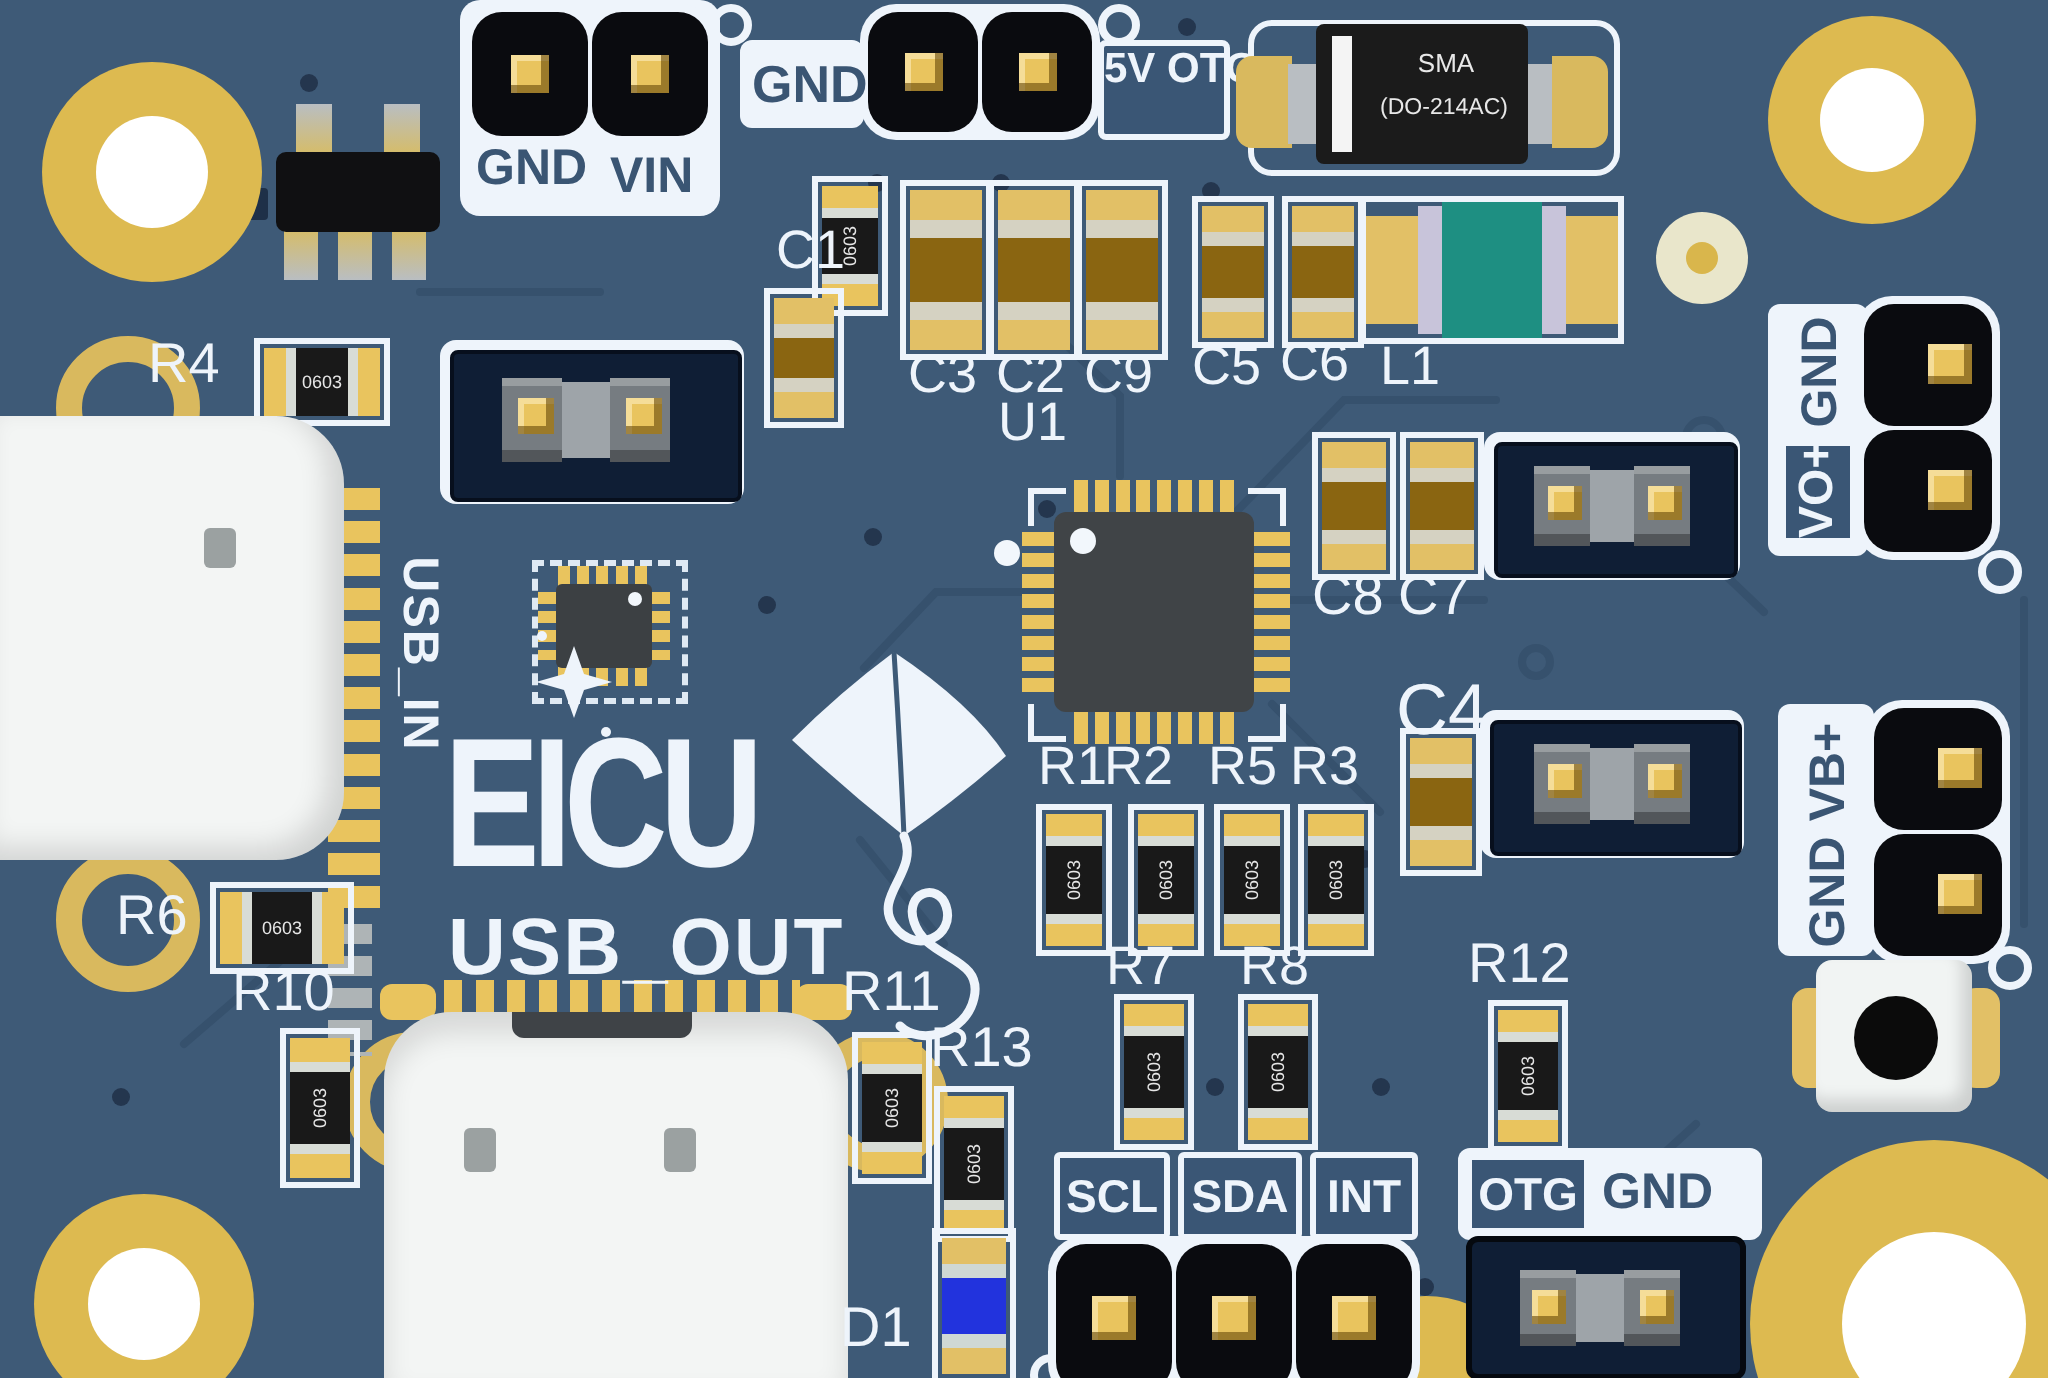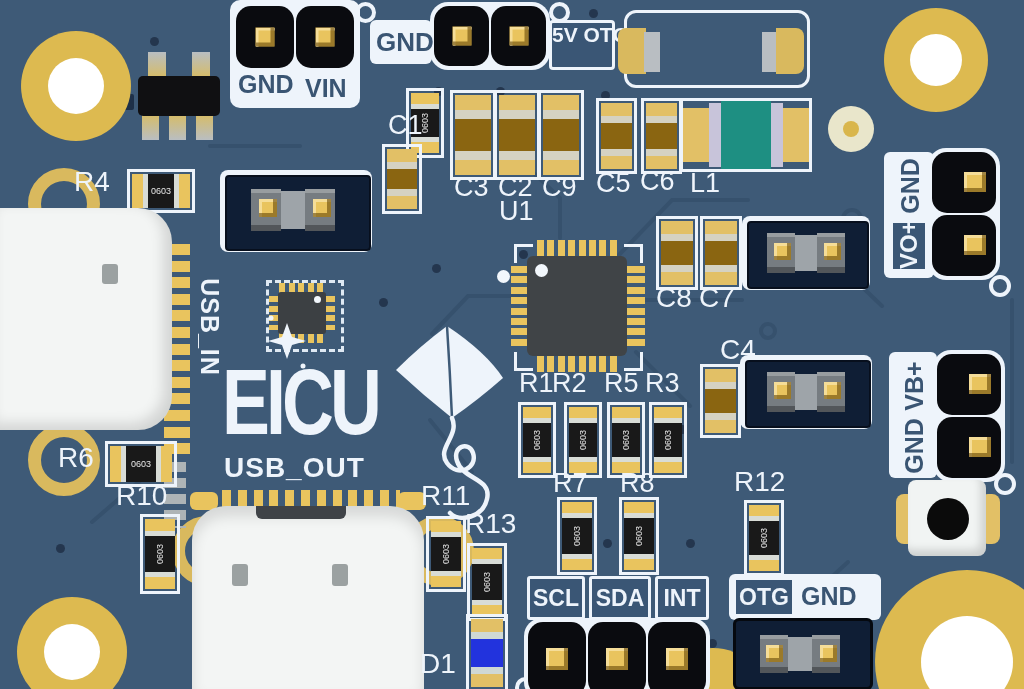--- a/index.html
+++ b/index.html
@@ -132,20 +132,25 @@
   </div>
   <div class="a silkbox" style="left:549px;top:20px;width:60px;height:44px;background:#3A5675;border-radius:4px;z-index:2">
     <div class="lbl b" style="position:static;display:block;font-size:21px;line-height:22px;text-align:center;padding-top:1px">5V OTG</div>
   </div>
 
   <div class="a silkbox" style="left:624px;top:10px;width:180px;height:72px;border-radius:12px"></div>
   <div class="a" style="left:618px;top:28px;width:28px;height:46px;background:#D9B95E;border-radius:8px 0 0 8px;z-index:2"></div>
   <div class="a" style="left:644px;top:32px;width:16px;height:40px;background:#B9BEC2;z-index:2"></div>
   <div class="a" style="left:762px;top:32px;width:16px;height:40px;background:#B9BEC2;z-index:2"></div>
   <div class="a" style="left:776px;top:28px;width:28px;height:46px;background:#D9B95E;border-radius:0 8px 8px 0;z-index:2"></div>
+  <div class="a" style="left:658px;top:12px;width:106px;height:70px;background:#1B1B1B;border-radius:4px;z-index:3">
+    <div class="a" style="left:8px;top:6px;width:10px;height:58px;background:#F4F4F4"></div>
+    <div class="lbl" style="position:absolute;left:30px;top:12px;width:70px;text-align:center;font-size:13px;color:#E8E8E8">SMA</div>
+    <div class="lbl" style="position:absolute;left:22px;top:36px;width:84px;text-align:center;font-size:11.5px;color:#E8E8E8">(DO-214AC)</div>
+  </div>
 
   <div class="lbl" style="left:388px;top:110px;font-size:27px">C1</div>
   <div class="res v" style="left:406px;top:88px;width:28px;height:60px">
     <div class="rg" style="height:11px"></div>
     <div class="rs" style="height:5px"></div>
     <div class="rb">
         <span>0603</span>
       </div>
     <div class="rs" style="height:5px"></div>
     <div class="rg" style="height:11px"></div>
@@ -306,21 +311,21 @@
   <div class="lbl b vtxt" style="left:890px;top:272px;width:52px;height:38px;font-size:24px;line-height:32px;background:#3A5675;border:3px solid #EEF4FB;box-sizing:border-box;transform:rotate(-90deg)">VO+</div>
   <div class="hdr v" style="left:928px;top:148px">
     <div class="cell" style="width:64px;height:61px">
         <span class="pin" style="left:32px;top:20px;width:22px;height:20px"></span>
       </div>
     <div class="cell" style="width:64px;height:61px">
         <span class="pin" style="left:32px;top:20px;width:22px;height:20px"></span>
       </div>
   </div>
 
-  <div class="lbl" style="left:720px;top:334px;font-size:28px">C4</div>
+  <div class="lbl" style="left:698px;top:334px;font-size:36px">C4</div>
   <div class="cap" style="left:700px;top:364px;width:31px;height:64px">
     <div class="cg" style="height:13px"></div>
       <div class="cb" style="height:7px"></div>
     <div class="cm"></div>
     <div class="cb" style="height:7px"></div>
       <div class="cg" style="height:13px"></div>
   </div>
   <div class="jmp" style="left:740px;top:355px;width:122px;height:64px">
     <div class="bd">
       <div class="shL" style="left:20px;top:10px;width:28px;height:40px"></div>
@@ -403,21 +408,21 @@
   <div class="res v" style="left:140px;top:514px;width:30px;height:70px">
     <div class="rg" style="height:12px"></div>
       <div class="rs" style="height:5px"></div>
     <div class="rb">
         <span>0603</span>
       </div>
     <div class="rs" style="height:5px"></div>
       <div class="rg" style="height:12px"></div>
   </div>
 
-  <div class="lbl b" style="left:224px;top:452px;font-size:28px;letter-spacing:1px">USB_OUT</div>
+  <div class="lbl b" style="left:224px;top:452px;font-size:40px;letter-spacing:1px">USB_OUT</div>
   <div class="goldring" style="left:172px;top:516px;width:44px;height:44px"></div>
   <div class="goldring" style="left:404px;top:516px;width:44px;height:44px"></div>
   <div class="a" style="left:190px;top:492px;width:28px;height:18px;background:#E9C45E;border-radius:6px;z-index:2"></div>
   <div class="a" style="left:398px;top:492px;width:28px;height:18px;background:#E9C45E;border-radius:6px;z-index:2"></div>
   <div class="a" style="left:222px;top:490px;width:178px;height:20px;background:repeating-linear-gradient(to right,#E9C45E 0 9px,rgba(0,0,0,0) 9px 15.8px);z-index:2"></div>
   <div class="a" style="left:192px;top:506px;width:232px;height:183px;background:#F3F5F4;border-radius:34px 34px 0 0;box-shadow:inset 0 10px 14px rgba(0,0,0,.12);z-index:3">
     <div style="position:absolute;left:64px;top:0;width:90px;height:13px;background:#3F4347;border-radius:0 0 6px 6px"></div>
     <div style="position:absolute;left:40px;top:58px;width:16px;height:22px;background:#9BA1A1;border-radius:3px"></div>
     <div style="position:absolute;left:140px;top:58px;width:16px;height:22px;background:#9BA1A1;border-radius:3px"></div>
   </div>

